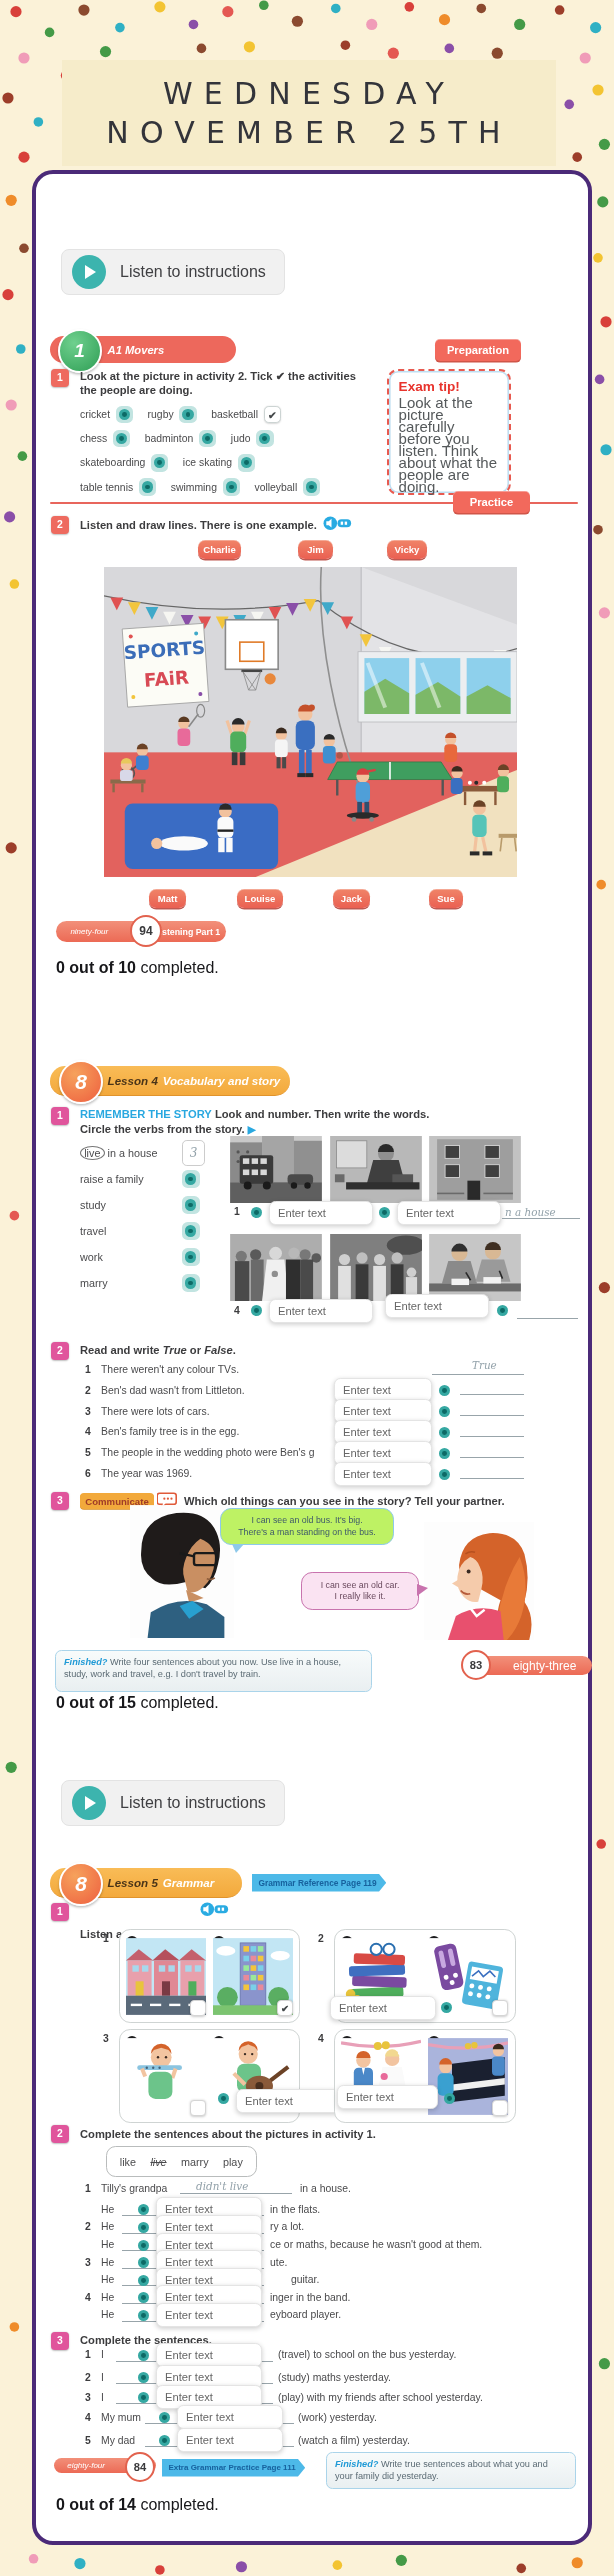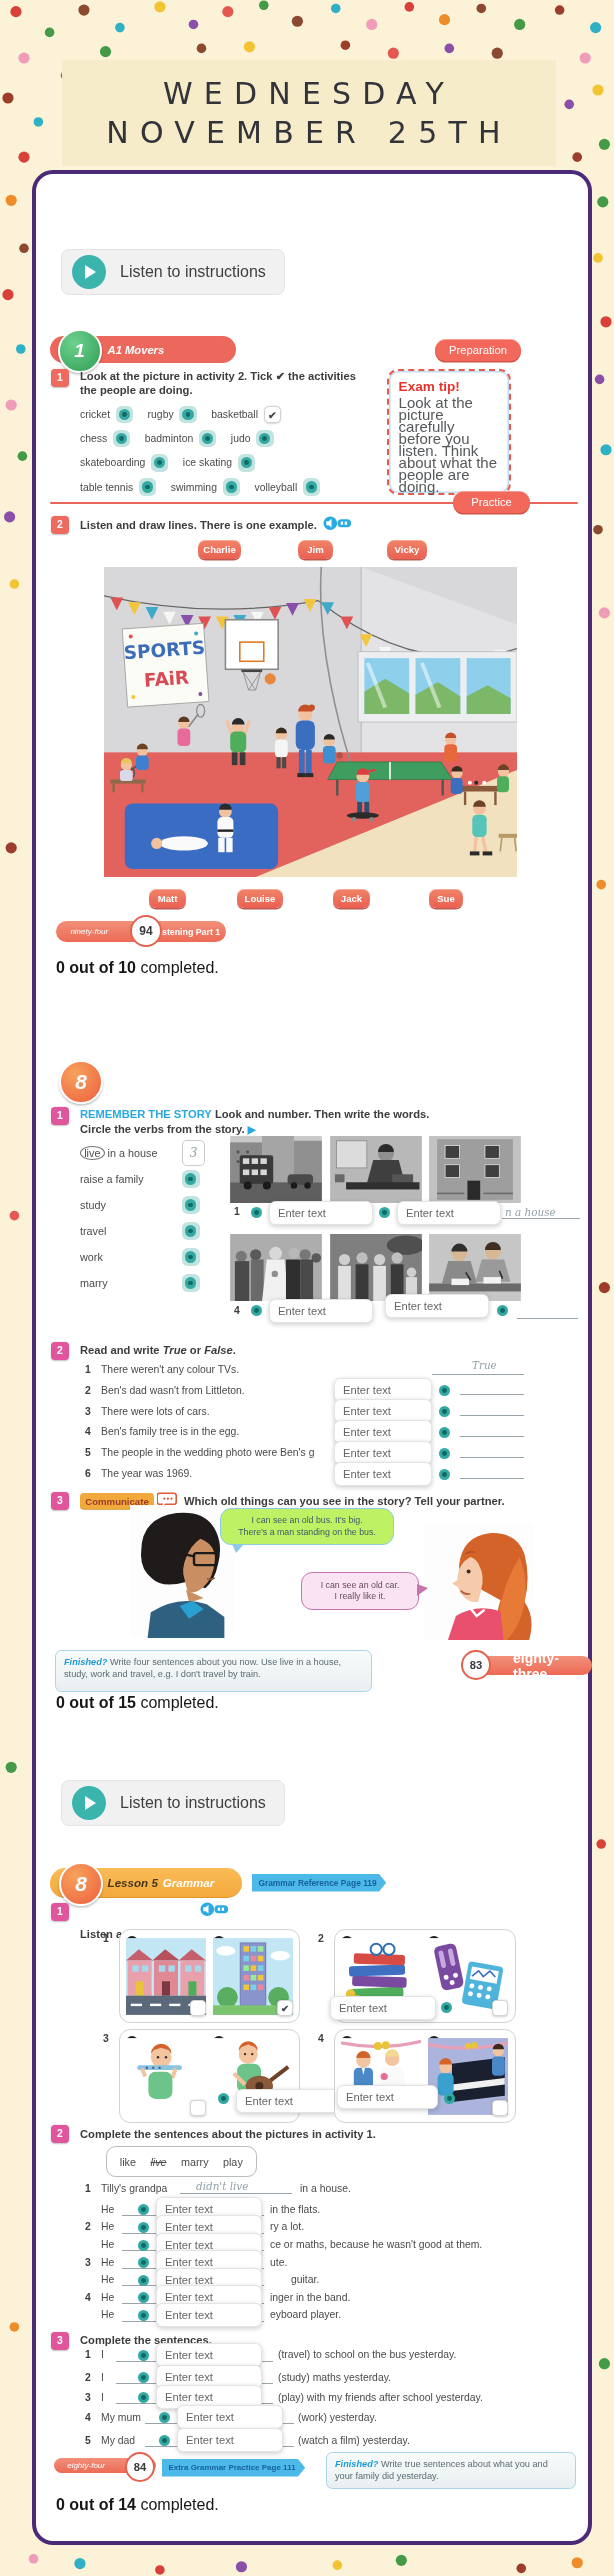--- a/index.html
+++ b/index.html
@@ -16,21 +16,21 @@
   .play-circle{width:34px;height:34px;border-radius:50%;background:#3cb4ae;display:flex;align-items:center;justify-content:center;}
   .play-tri{width:0;height:0;border-top:7.2px solid transparent;border-bottom:7.2px solid transparent;border-left:11.2px solid #fff;margin-left:3.2px;}
   .listen-label{font-size:16px;color:#3f3f42;}
   .sec-banner{position:absolute;border-radius:13.6px;display:flex;align-items:center;}
   .red-banner{background:#ed685c;}
   .orange-banner{background:linear-gradient(#f9bc57,#f3a93c);border-bottom:1.6px solid #e0932c;}
   .sec-circle{position:absolute;border-radius:50%;border:2.4px solid #fff;display:flex;align-items:center;justify-content:center;
         color:#fff;font-weight:bold;font-style:italic;box-shadow:0 1.6px 2.4px rgba(0,0,0,.25);}
   .green-circ{background:radial-gradient(circle at 35% 30%,#6fd08e,#2f9e55);}
   .oran-circ{background:radial-gradient(circle at 35% 30%,#f6a25c,#ee5f3f);}
-  .badge{position:absolute;background:#f2695c;color:#fff;font-weight:normal;border-radius:11px;
+  .badge{position:absolute;background:#f2695c;color:#fff;font-weight:bold;border-radius:5px;
         display:flex;align-items:center;justify-content:center;box-shadow:0 1.6px 0 #d05548, inset 0 0.8px 0 rgba(255,255,255,.45);}
   .num-sq{position:absolute;width:17.6px;height:17.6px;border-radius:4px;color:#fff;font-weight:bold;font-size:10.4px;
         display:flex;align-items:center;justify-content:center;box-shadow:0 0.8px 1.6px rgba(0,0,0,.25);}
   .red{background:#ee6a5f;} .pink{background:#e0559c;}
   .instr{position:absolute;font-size:11.2px;font-weight:bold;color:#3c3c3e;line-height:14.4px;}
   .cb-row{display:flex;align-items:center;gap:14.4px;height:21px;margin-bottom:3.2px;}
   .cb-item{display:flex;align-items:center;gap:5.6px;}
   .cb-label{font-size:10.4px;color:#4a4a4c;}
   .tdot{width:17.6px;height:17.6px;background:#c2e4e1;border-radius:5.6px;position:relative;cursor:pointer;flex:none;}
   .tdot::before{content:"";position:absolute;left:3.2px;top:3.2px;width:11.2px;height:11.2px;border-radius:50%;background:#35a8a2;}
@@ -436,20 +436,24 @@
     </div>
     <div class="pcircle" style="left:94px;top:741px;width:32px;height:32px;font-size:12px;">
       <span>94</span>
     </div>
 
     <div class="progress" style="left:20px;top:785px;">
       <b>0 out of 10</b><span> completed.</span>
     </div>
 
     
+    <div class="sec-banner orange-banner" style="left:13.6px;top:892px;width:240px;height:29px;border-radius:16px;">
+      <span style="margin-left:58px;font-weight:800;font-style:italic;font-size:11.6px;color:#4a3418;">Lesson 4</span>
+      <span style="margin-left:4.8px;font-weight:800;font-style:italic;font-size:11.6px;color:#ffffff;">Vocabulary and story</span>
+    </div>
     <div class="sec-circle oran-circ" style="left:23px;top:886px;width:40px;height:40px;font-size:21px;">
       <span>8</span>
     </div>
 
     <div class="num-sq pink" style="left:15px;top:933px;">
         <span>1</span>
       </div>
     <div class="instr" style="left:44px;top:933px;width:368px;line-height:15px;">
       <span class="tag-blue">REMEMBER THE STORY</span>
       <span>Look and number. Then write the words.</span><br>
@@ -696,21 +700,21 @@
         <span>I really like it.</span>
       <span class="bub-tail" style="right:-10.4px;top:11.2px;border-top:4.8px solid transparent;border-bottom:8px solid transparent;border-left:11.2px solid #c873ae;"></span>
     </div>
 
     
     <div class="finished" style="left:19px;top:1476px;width:317px;height:42px;">
       <span class="fin-label">Finished?</span>
       <span>Write four sentences about you now. Use live in a house, study, work and travel, e.g. I don't travel by train.</span>
     </div>
     <div class="pbanner" style="left:439px;top:1482px;width:117px;height:19px;">
-      <span style="margin-left:38px;font-size:14px;font-weight:700;">eighty-three</span>
+      <span style="margin-left:38px;font-size:12px;font-weight:400;">eighty-three</span>
     </div>
     <div class="pcircle" style="left:425px;top:1476px;width:30px;height:30px;font-size:11.2px;">
       <span>83</span>
     </div>
 
     <div class="progress" style="left:20px;top:1520px;">
       <b>0 out of 15</b><span> completed.</span>
     </div>
 
     

